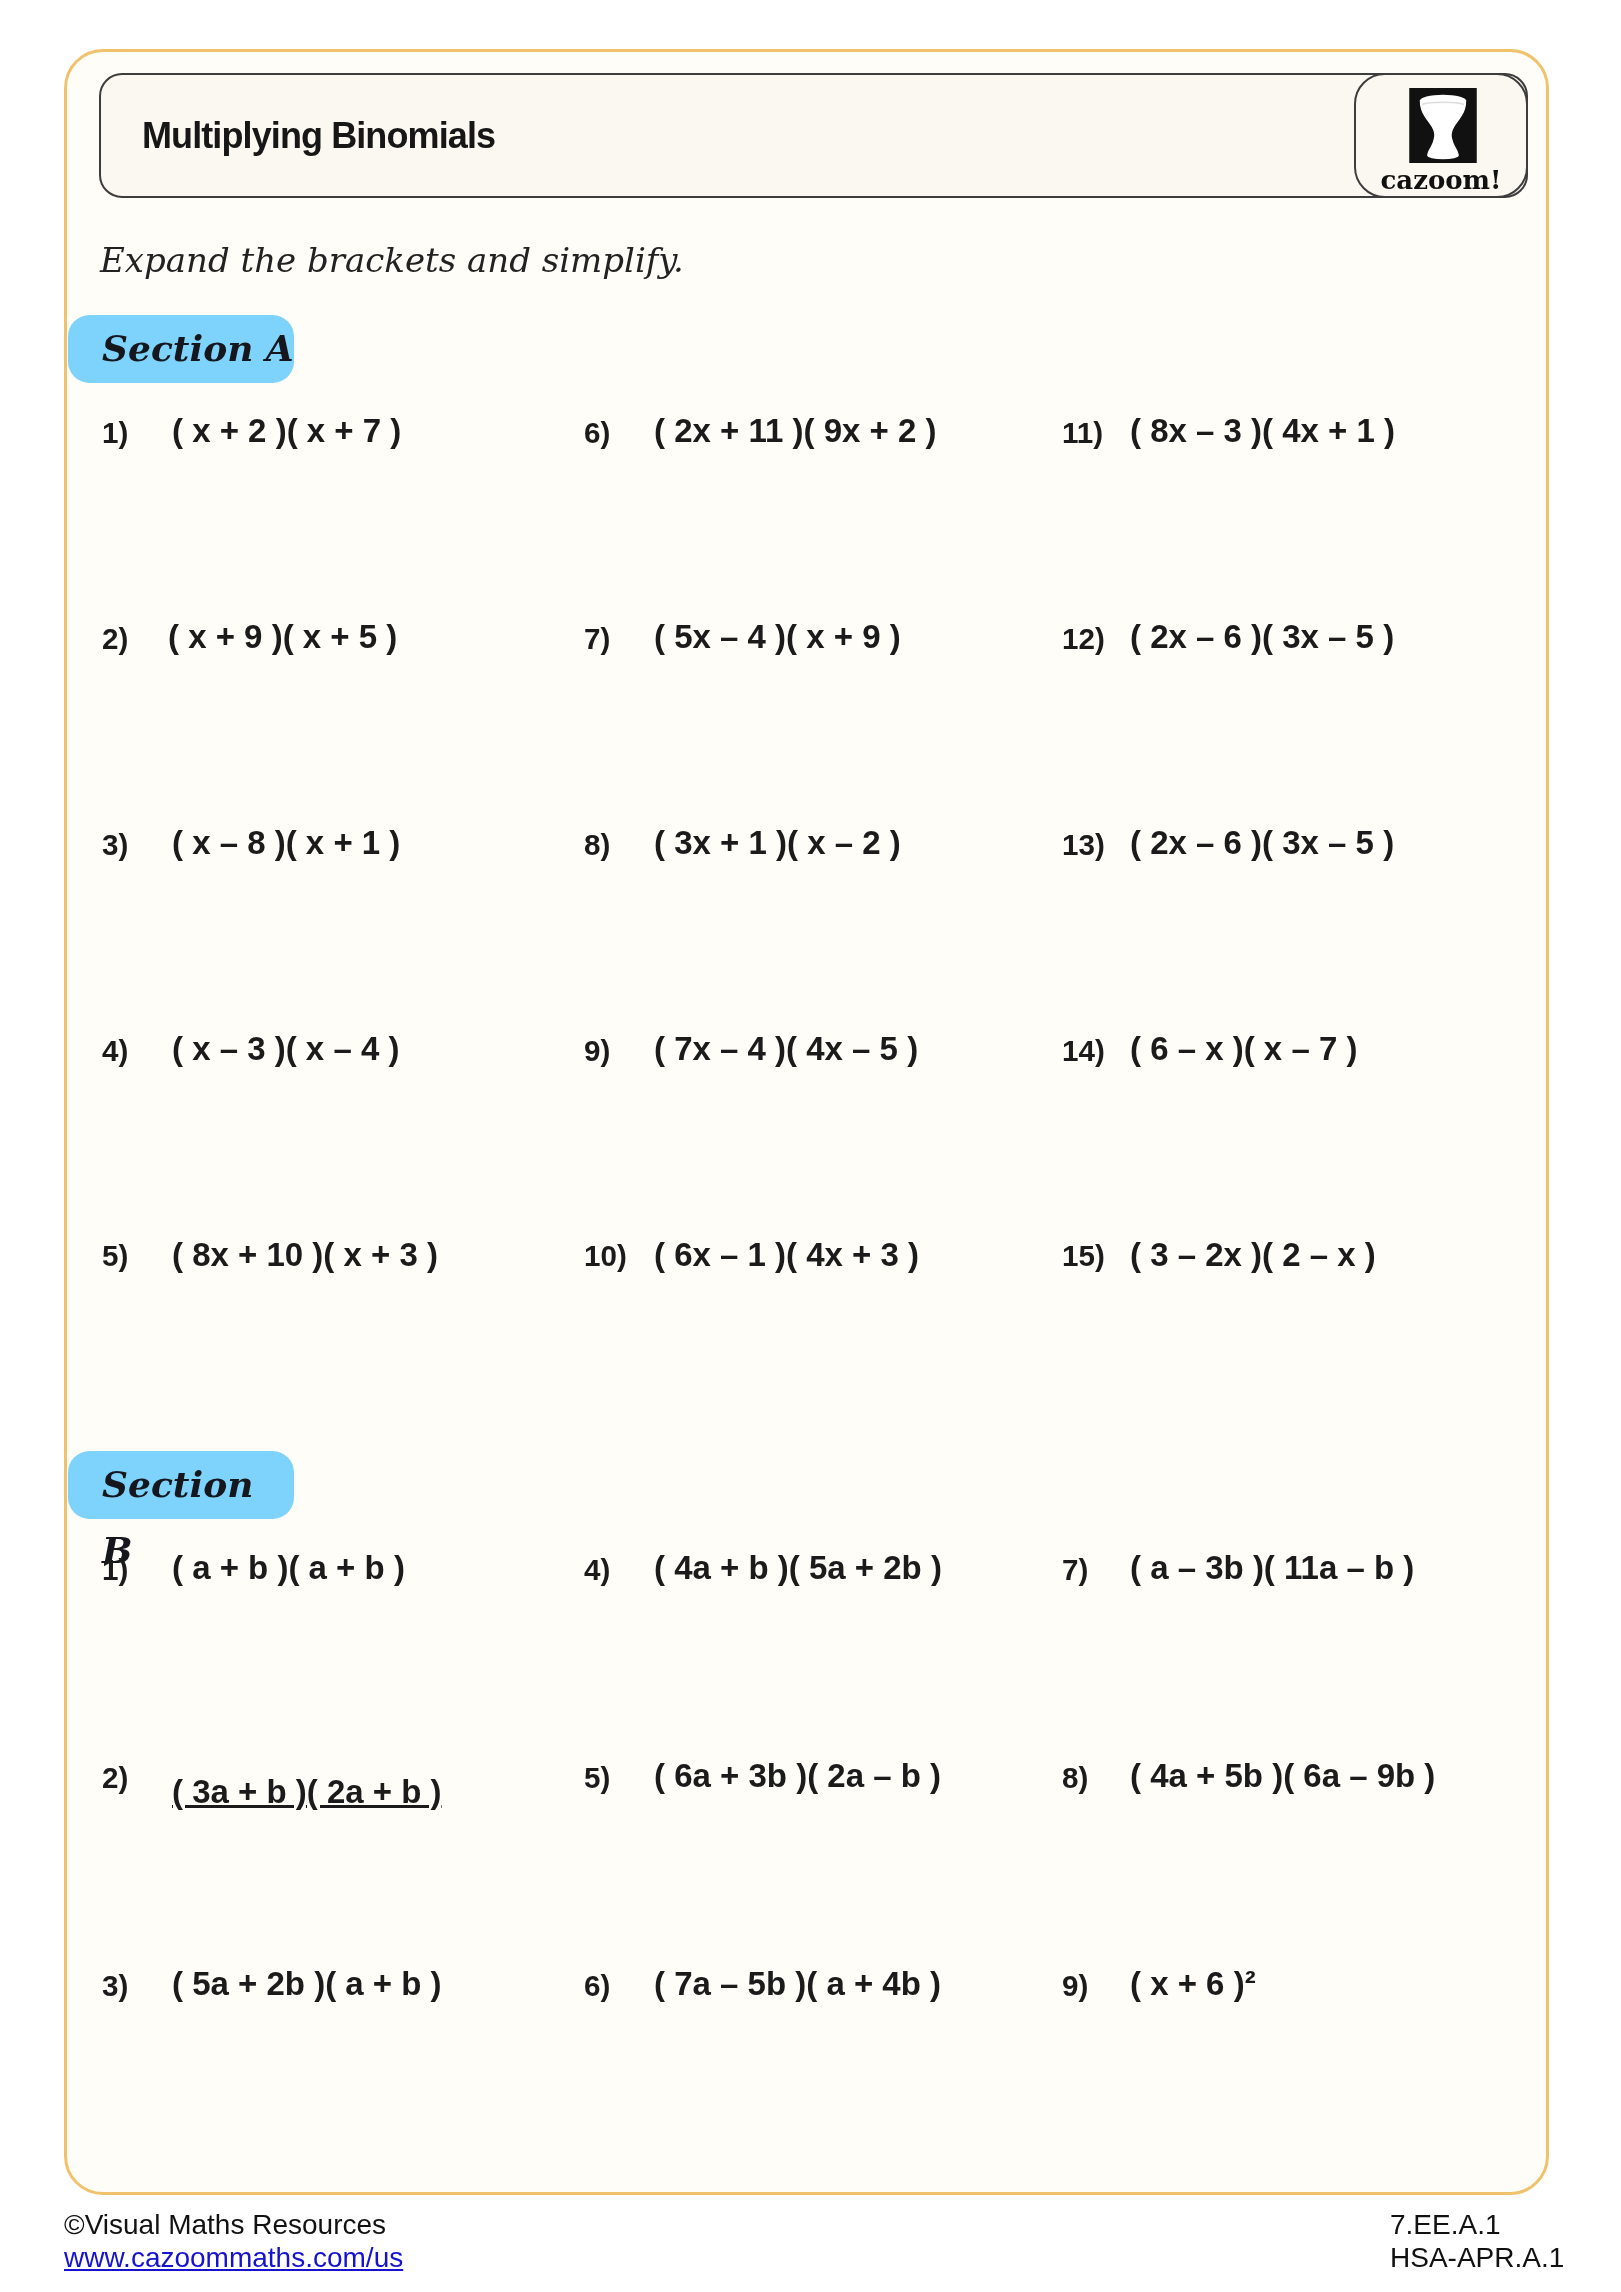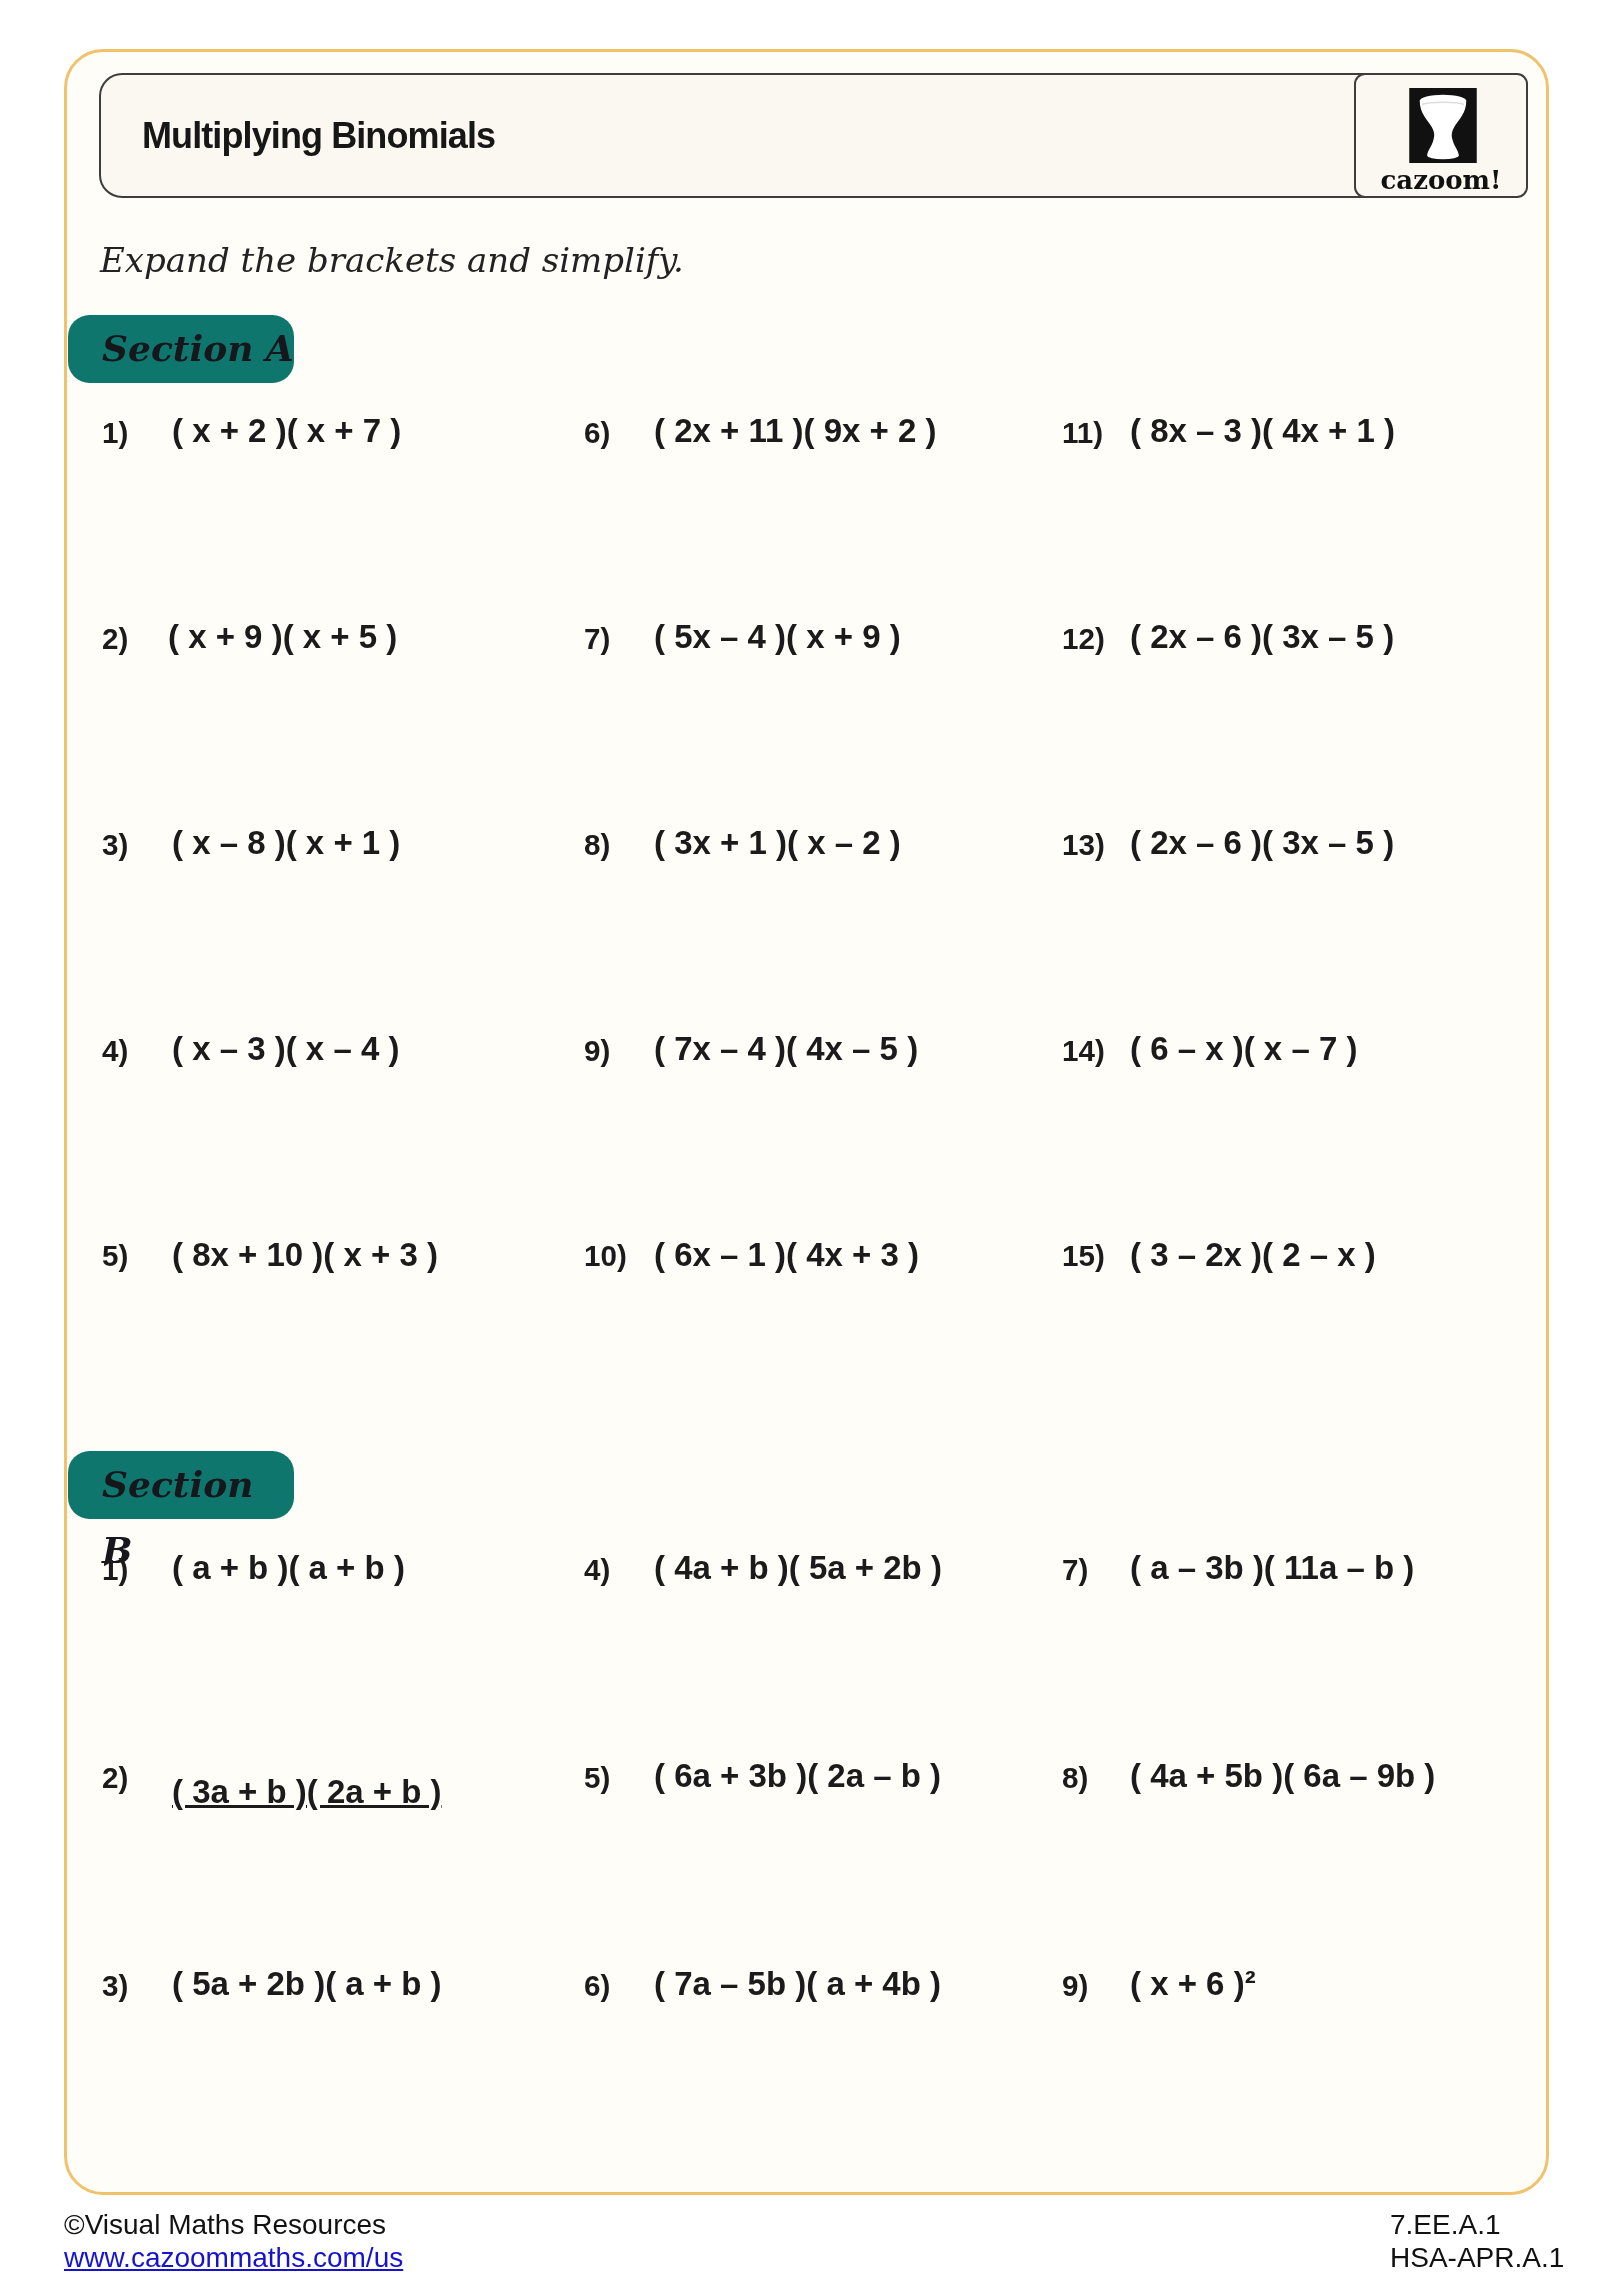--- a/index.html
+++ b/index.html
@@ -15,36 +15,36 @@
     position:absolute;left:99px;top:73px;width:1429px;height:125px;
     background:#FAF8F0;border:2.7px solid #3d3d3d;border-radius:23px;box-sizing:border-box;
   }
   .title-text{
     position:absolute;left:142px;top:73px;height:125px;line-height:125px;
     font-size:36px;font-weight:800;color:#171717;letter-spacing:-0.9px;
     font-family:"Liberation Sans",sans-serif;
   }
   .logo-box{
     position:absolute;left:1354px;top:73px;width:174px;height:125px;
-    background:#FAF8F0;border:2.7px solid #3d3d3d;border-radius:11px;box-sizing:border-box;
+    background:#FAF8F0;border:2.7px solid #3d3d3d;border-radius:31px;box-sizing:border-box;
     text-align:center;
   }
   .logo-square{
     position:absolute;left:53px;top:12.5px;width:68px;height:75px;
   }
   .logo-word{
     position:absolute;left:0;top:90px;width:100%;text-align:center;
     font-family:"DejaVu Serif",serif;font-weight:bold;font-size:26px;color:#111;
   }
   .instruction{
     position:absolute;left:100px;top:240px;
     font-family:"DejaVu Serif",serif;font-style:italic;font-size:34px;color:#222;
   }
   .chip{
-    position:absolute;left:68px;width:226px;height:68px;background:#0f766e;border-radius:21.5px;
+    position:absolute;left:68px;width:226px;height:68px;background:#7dd3fc;border-radius:21.5px;
   }
   .chip span{
     display:block;padding-left:34px;line-height:66px;
     font-family:"DejaVu Serif",serif;font-style:italic;font-weight:bold;
     font-size:36px;color:#16161d;
   }
   .chip-a{top:315px;}
   .chip-b{top:1451px;}
   .pnum{
     position:absolute;font-weight:700;font-size:29.6px;color:#1b1b1b;

